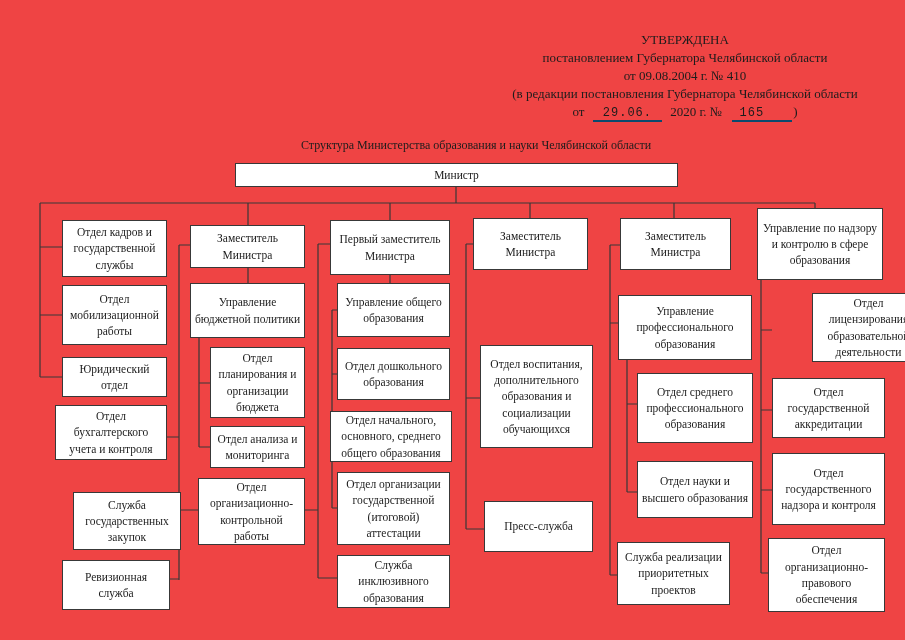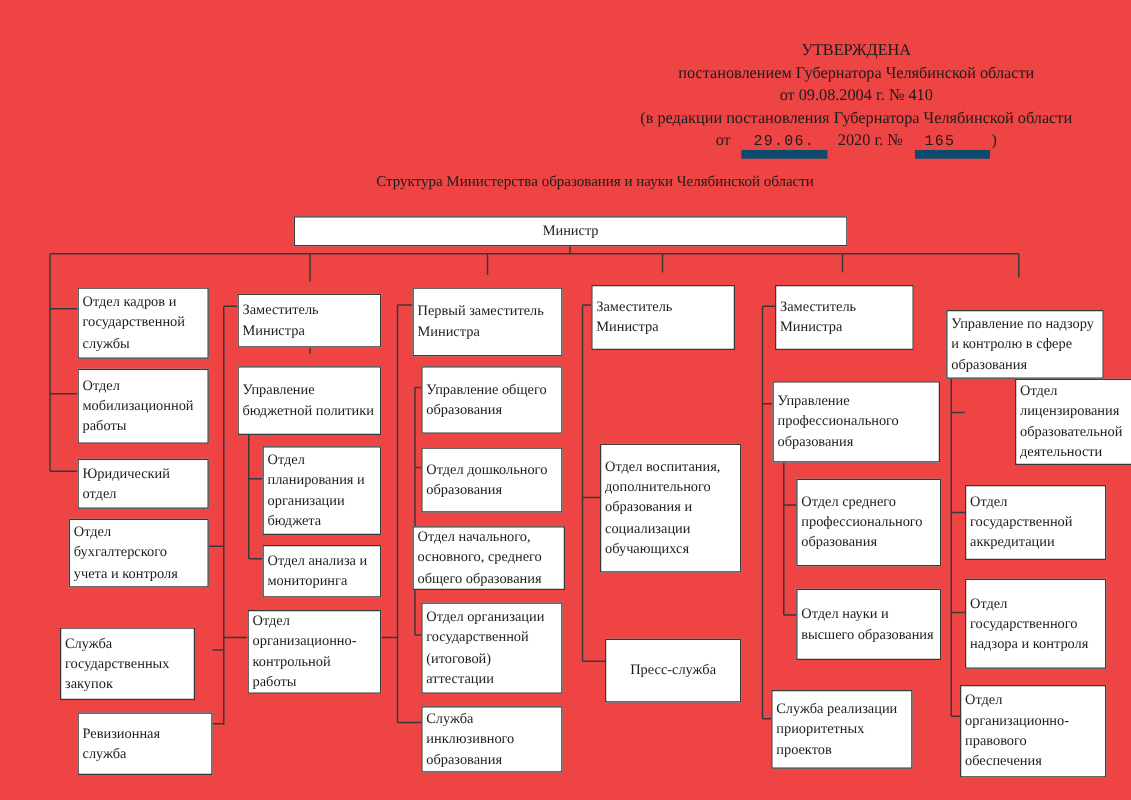--- a/index.html
+++ b/index.html
@@ -8,37 +8,36 @@
     font-family:"Liberation Serif","DejaVu Serif",serif; color:#1c1c1c;
     overflow:hidden; margin:0 auto;
   }
   .approval {
     position:absolute; left:468px; top:31px; width:434px;
     text-align:center; font-size:13px; line-height:18px;
   }
   .approval .ln { white-space:nowrap; }
   .uline {
     display:inline-block;
-    border-bottom:7px solid #0c4a6e;
+    border-bottom:2px solid #0c4a6e;
     font-family:"Liberation Mono","DejaVu Sans Mono",monospace;
     font-size:12px; letter-spacing:1px; line-height:14px;
   }
   .uline.date { padding:0 10px; margin:0 5px; }
   .uline.num  { padding:0 28px 0 8px; margin:0 1px 17px 6px; }
   .doc-title {
     position:absolute; left:170px; top:138px; width:612px;
     text-align:center; font-size:12px;
   }
   .box {
     position:absolute; box-sizing:border-box;
     border:1px solid #383838; background:#fff;
     display:flex; align-items:center; justify-content:center;
-    font-size:11.5px; line-height:1.42;
+    text-align:center; font-size:11.5px; line-height:1.42;
     padding:2px 3px;
-    margin-top:10px;
   }
   .connectors { position:absolute; left:0; top:0; pointer-events:none; }
 </style>
 </head>
 <body>
 
 <div class="page">
 
   <div class="approval">
     <div class="ln">УТВЕРЖДЕНА</div>
@@ -73,21 +72,21 @@
       M761 277 V573  M761 330 H772  M761 410 H772  M761 490 H772  M761 573 H768
     "></path>
   </svg>
 
   <div class="box" style="left:235px;top:163px;width:443px;height:24px">Министр</div>
 
   <div class="box" style="left:62px;top:220px;width:105px;height:57px">Отдел кадров и государственной службы</div>
   <div class="box" style="left:62px;top:285px;width:105px;height:60px">Отдел мобилизационной работы</div>
   <div class="box" style="left:62px;top:357px;width:105px;height:40px">Юридический отдел</div>
   <div class="box" style="left:55px;top:405px;width:112px;height:55px">Отдел бухгалтерского учета и контроля</div>
-  <div class="box" style="left:48px;top:492px;width:108px;height:58px">Служба государственных закупок</div>
+  <div class="box" style="left:73px;top:492px;width:108px;height:58px">Служба государственных закупок</div>
   <div class="box" style="left:62px;top:560px;width:108px;height:50px">Ревизионная служба</div>
 
   <div class="box" style="left:190px;top:225px;width:115px;height:43px">Заместитель Министра</div>
   <div class="box" style="left:190px;top:283px;width:115px;height:55px">Управление бюджетной политики</div>
   <div class="box" style="left:210px;top:347px;width:95px;height:71px">Отдел планирования и организации бюджета</div>
   <div class="box" style="left:210px;top:426px;width:95px;height:42px">Отдел анализа и мониторинга</div>
   <div class="box" style="left:198px;top:478px;width:107px;height:67px">Отдел организационно-контрольной работы</div>
 
   <div class="box" style="left:330px;top:220px;width:120px;height:55px">Первый заместитель Министра</div>
   <div class="box" style="left:337px;top:283px;width:113px;height:54px">Управление общего образования</div>
@@ -99,19 +98,19 @@
   <div class="box" style="left:473px;top:218px;width:115px;height:52px">Заместитель Министра</div>
   <div class="box" style="left:480px;top:345px;width:113px;height:103px">Отдел воспитания, дополнительного образования и социализации обучающихся</div>
   <div class="box" style="left:484px;top:501px;width:109px;height:51px">Пресс-служба</div>
 
   <div class="box" style="left:620px;top:218px;width:111px;height:52px">Заместитель Министра</div>
   <div class="box" style="left:618px;top:295px;width:134px;height:65px">Управление профессионального образования</div>
   <div class="box" style="left:637px;top:373px;width:116px;height:70px">Отдел среднего профессионального образования</div>
   <div class="box" style="left:637px;top:461px;width:116px;height:57px">Отдел науки и высшего образования</div>
   <div class="box" style="left:617px;top:542px;width:113px;height:63px">Служба реализации приоритетных проектов</div>
 
-  <div class="box" style="left:757px;top:238px;width:126px;height:55px">Управление по надзору и контролю в сфере образования</div>
+  <div class="box" style="left:757px;top:208px;width:126px;height:72px">Управление по надзору и контролю в сфере образования</div>
   <div class="box" style="left:812px;top:293px;width:113px;height:69px">Отдел лицензирования образовательной деятельности</div>
   <div class="box" style="left:772px;top:378px;width:113px;height:60px">Отдел государственной аккредитации</div>
   <div class="box" style="left:772px;top:453px;width:113px;height:72px">Отдел государственного надзора и контроля</div>
   <div class="box" style="left:768px;top:538px;width:117px;height:74px">Отдел организационно-правового обеспечения</div>
 
 </div>
 
 </body></html>

